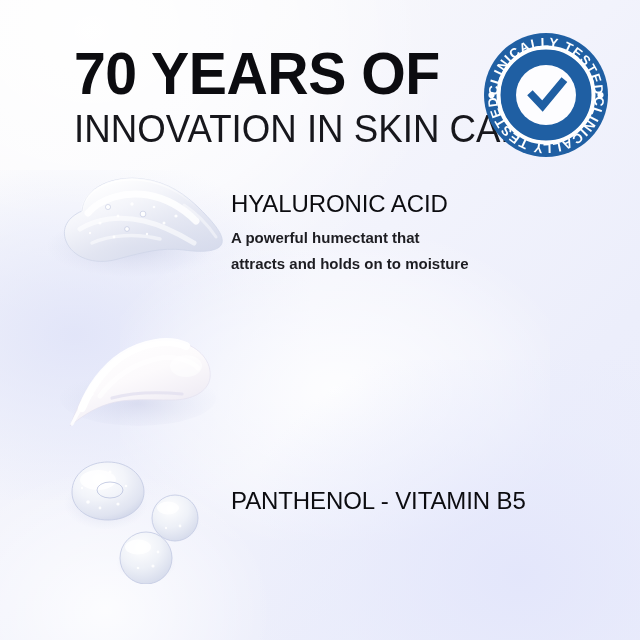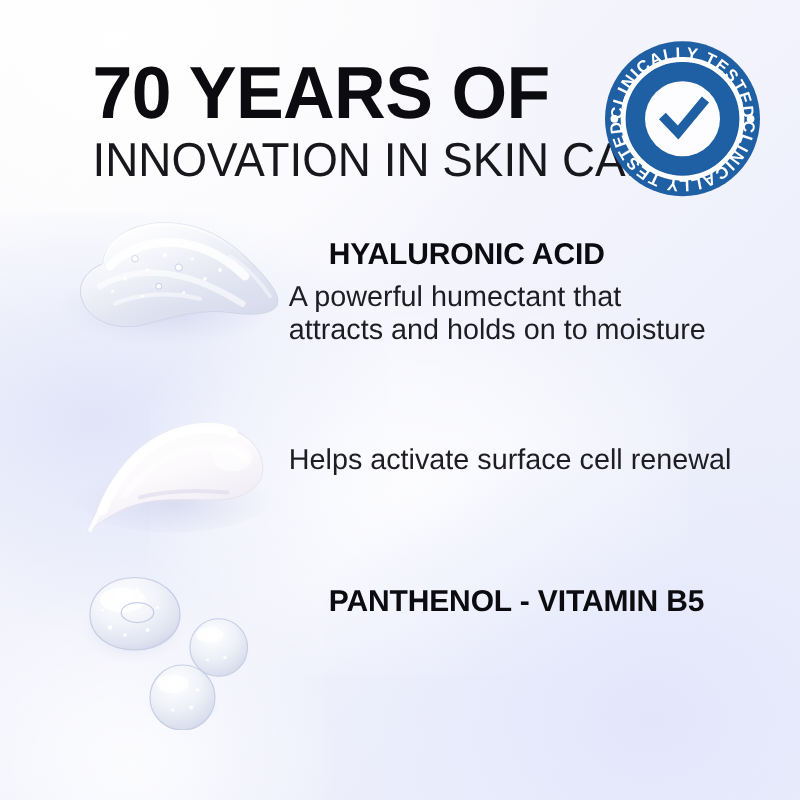--- a/index.html
+++ b/index.html
@@ -116,36 +116,35 @@
   }
   .badge svg { display: block; width: 128px; height: 128px; }
 
   
   .row {
     position: absolute;
     left: 231px;
   }
   .row-1 { top: 190px; }
   .row-2 { top: 348px; }
-  .row-3 { top: 468px; text-align: center; }
+  .row-3 { top: 487px; text-align: center; }
 
   .row-title {
     font-size: 24px;
     line-height: 28px;
-    font-weight: bold;
+    font-weight: normal;
     letter-spacing: -0.1px;
     color: #0C0C10;
     white-space: nowrap;
-    margin-left: 32px;
   }
   .row-desc {
     margin-top: 7px;
-    font-size: 23px;
+    font-size: 15px;
     line-height: 25.5px;
-    font-weight: normal;
+    font-weight: bold;
     color: #1D1D22;
     white-space: pre-line;
   }
 
   
   .swatch {
     position: absolute;
     pointer-events: none;
   }
   .swatch svg { display: block; }
@@ -352,20 +351,19 @@
     </svg>
   </div>
 
   <div class="row row-1">
     <div class="row-title">HYALURONIC ACID</div>
     <div class="row-desc">A powerful humectant that
 attracts and holds on to moisture</div>
   </div>
 
   <div class="row row-2">
-    <div class="row-desc">Helps activate surface cell renewal</div>
   </div>
 
   <div class="row row-3">
     <div class="row-title">PANTHENOL - VITAMIN B5</div>
   </div>
 
 </div>
 
 </body></html>

